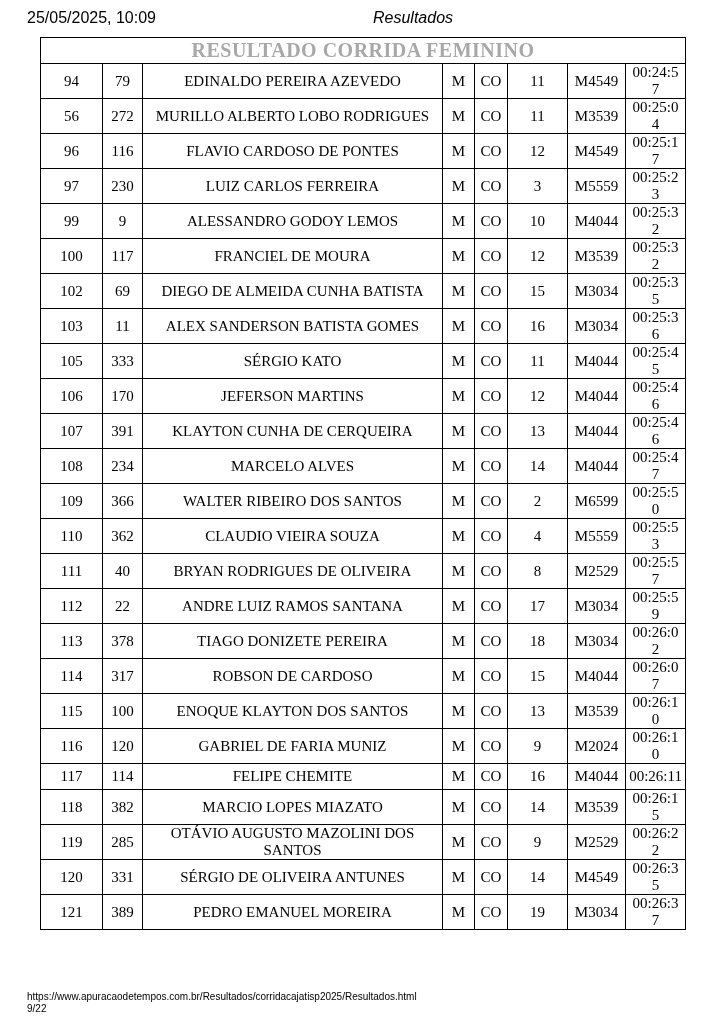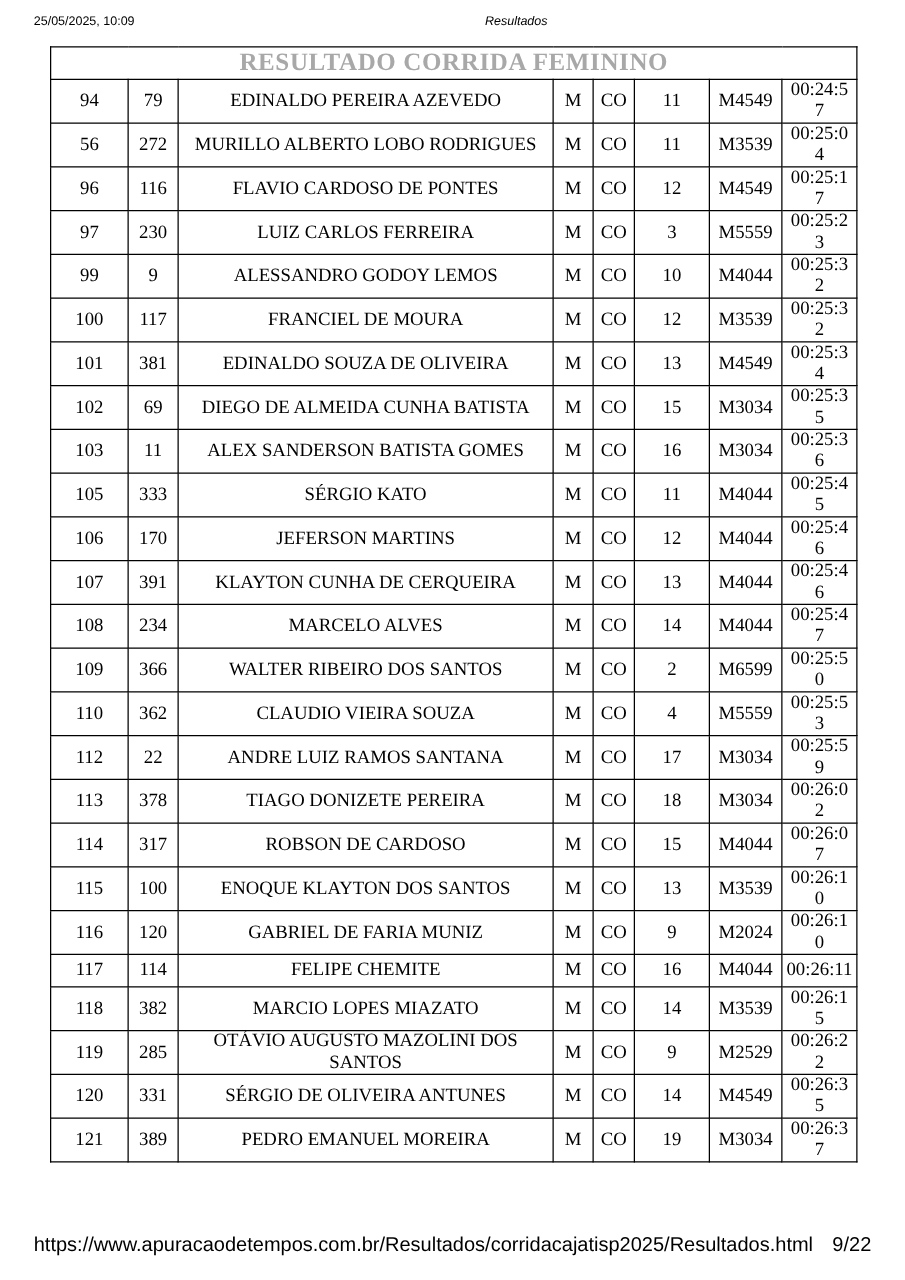--- a/index.html
+++ b/index.html
@@ -15,21 +15,21 @@
     overflow: hidden;
     font-family: "Liberation Sans", sans-serif;
     color: #000000;
   }
   .print-header {
     position: absolute;
     top: 12px;
     left: 27px;
     right: 27px;
     height: 14px;
-    font-size: 10px;
+    font-size: 16px;
     line-height: 12px;
     color: #000000;
   }
   .header-datetime {
     position: absolute;
     left: 0;
     top: 0;
   }
   .header-center {
     position: absolute;
@@ -65,25 +65,26 @@
     font-size: 20px;
     font-weight: bold;
     letter-spacing: 0.5px;
     color: #a8a8a8;
   }
   .print-footer {
     position: absolute;
     top: 991px;
     left: 27px;
     right: 27px;
-    font-size: 16px;
+    font-size: 10px;
     line-height: 12px;
     color: #000000;
     display: flex;
     justify-content: space-between;
+    flex-direction: column;
   }
   .footer-url { white-space: nowrap; }
   .footer-page { white-space: nowrap; }
 </style>
 </head>
 <body>
 
 <div class="page">
 
   <div class="print-header">
@@ -160,30 +161,20 @@
           <td>100</td>
           <td>117</td>
           <td>FRANCIEL DE MOURA</td>
           <td>M</td>
           <td>CO</td>
           <td>12</td>
           <td>M3539</td>
           <td>00:25:32</td>
         </tr>
         <tr>
-          <td>101</td>
-          <td>381</td>
-          <td>EDINALDO SOUZA DE OLIVEIRA</td>
-          <td>M</td>
-          <td>CO</td>
-          <td>13</td>
-          <td>M4549</td>
-          <td>00:25:34</td>
-        </tr>
-        <tr>
           <td>102</td>
           <td>69</td>
           <td>DIEGO DE ALMEIDA CUNHA BATISTA</td>
           <td>M</td>
           <td>CO</td>
           <td>15</td>
           <td>M3034</td>
           <td>00:25:35</td>
         </tr>
         <tr>
@@ -248,20 +239,30 @@
         </tr>
         <tr>
           <td>110</td>
           <td>362</td>
           <td>CLAUDIO VIEIRA SOUZA</td>
           <td>M</td>
           <td>CO</td>
           <td>4</td>
           <td>M5559</td>
           <td>00:25:53</td>
+        </tr>
+        <tr>
+          <td>111</td>
+          <td>40</td>
+          <td>BRYAN RODRIGUES DE OLIVEIRA</td>
+          <td>M</td>
+          <td>CO</td>
+          <td>8</td>
+          <td>M2529</td>
+          <td>00:25:57</td>
         </tr>
         <tr>
           <td>112</td>
           <td>22</td>
           <td>ANDRE LUIZ RAMOS SANTANA</td>
           <td>M</td>
           <td>CO</td>
           <td>17</td>
           <td>M3034</td>
           <td>00:25:59</td>

